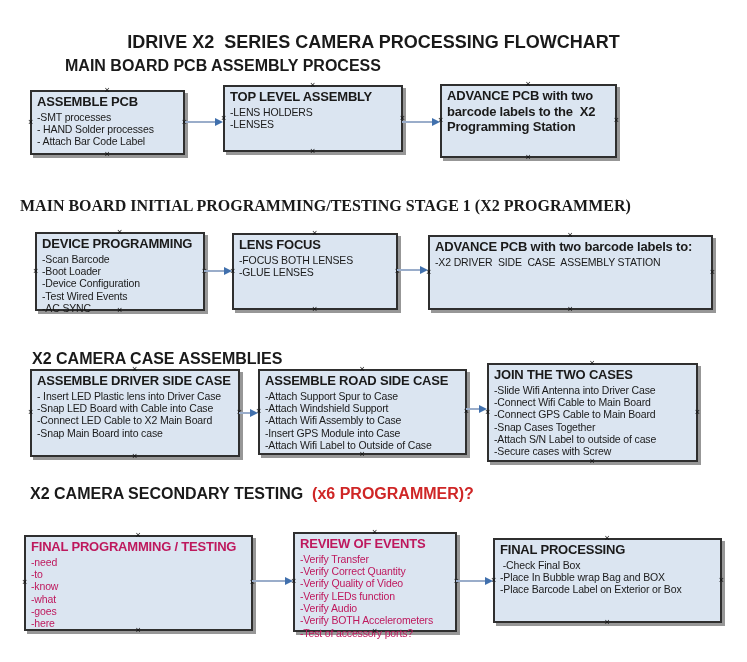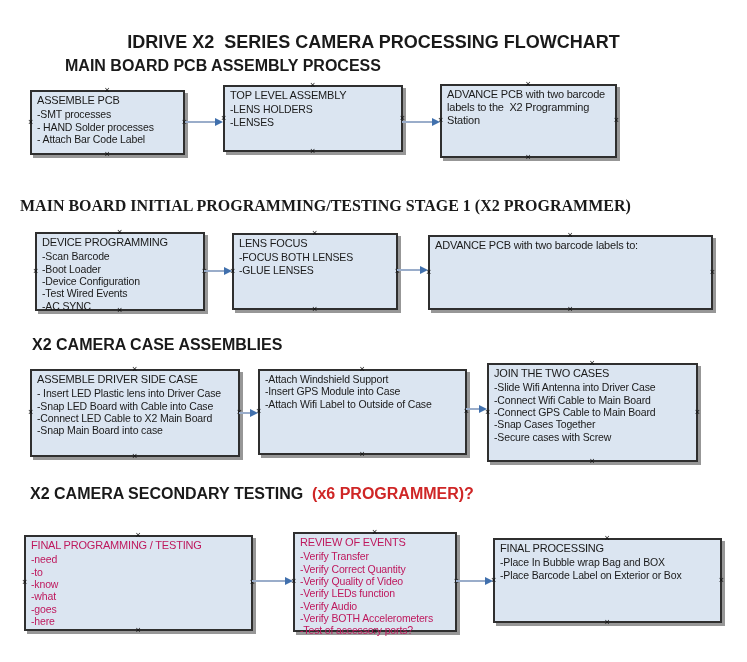--- a/index.html
+++ b/index.html
@@ -9,32 +9,32 @@
   }
   .page-title{
     position:absolute;top:20px;left:0;width:747px;text-align:center;
     font-size:18px;font-weight:bold;white-space:pre;letter-spacing:0px;
   }
   .section-heading{
     position:absolute;font-size:16px;font-weight:bold;white-space:pre;
   }
   .sh-1{top:57px;left:36px;margin-left:29px;}
   .sh-2{top:197px;left:20px;font-family:Liberation Serif, serif;}
-  .sh-3{top:336px;left:32px;}
+  .sh-3{top:350px;left:32px;}
   .sh-4{top:485px;left:30px;}
   .red-part{color:#cf2626;text-align:right;}
   
   .fbox{
     position:absolute;box-sizing:border-box;
     background:#dbe5f1;border:2px solid #2f2f2f;
     box-shadow:3px 3px 0 0 #979797;
     padding:2px 3px 2px 5px;overflow:visible;
   }
   .fbox-title{
-    font-size:11px;font-weight:normal;letter-spacing:-0.2px;
+    font-size:13px;font-weight:bold;letter-spacing:-0.2px;
     white-space:pre-wrap;line-height:1.2;margin-bottom:1px;
   }
   .fbox-item{
     font-size:10.5px;letter-spacing:-0.15px;white-space:pre;line-height:1.18;
   }
   .fbox.red .fbox-title,.fbox.red .fbox-item{color:#be185d;}
   .handle{
     position:absolute;font-size:9px;line-height:9px;color:#111;
     font-weight:normal;
   }
@@ -125,51 +125,56 @@
     <div class="fbox-title">LENS FOCUS</div>
     <div class="fbox-item">-FOCUS BOTH LENSES</div>
     <div class="fbox-item">-GLUE LENSES</div>
     <span class="handle h-top">×</span>
     <span class="handle h-bottom">×</span>
     <span class="handle h-left">×</span>
     <span class="handle h-right">×</span>
   </div>
 <div class="fbox box-5">
     <div class="fbox-title">ADVANCE PCB with two barcode labels to:</div>
+    <div class="fbox-item">-X2 DRIVER  SIDE  CASE  ASSEMBLY STATION</div>
     <span class="handle h-top">×</span>
     <span class="handle h-bottom">×</span>
     <span class="handle h-left">×</span>
     <span class="handle h-right">×</span>
   </div>
 <div class="fbox box-6">
     <div class="fbox-title">ASSEMBLE DRIVER SIDE CASE</div>
     <div class="fbox-item">- Insert LED Plastic lens into Driver Case</div>
     <div class="fbox-item">-Snap LED Board with Cable into Case</div>
     <div class="fbox-item">-Connect LED Cable to X2 Main Board</div>
     <div class="fbox-item">-Snap Main Board into case</div>
     <span class="handle h-top">×</span>
     <span class="handle h-bottom">×</span>
     <span class="handle h-left">×</span>
     <span class="handle h-right">×</span>
   </div>
 <div class="fbox box-7">
+    <div class="fbox-title">ASSEMBLE ROAD SIDE CASE</div>
+    <div class="fbox-item">-Attach Support Spur to Case</div>
     <div class="fbox-item">-Attach Windshield Support</div>
+    <div class="fbox-item">-Attach Wifi Assembly to Case</div>
     <div class="fbox-item">-Insert GPS Module into Case</div>
     <div class="fbox-item">-Attach Wifi Label to Outside of Case</div>
     <span class="handle h-top">×</span>
     <span class="handle h-bottom">×</span>
     <span class="handle h-left">×</span>
     <span class="handle h-right">×</span>
   </div>
 <div class="fbox box-8">
     <div class="fbox-title">JOIN THE TWO CASES</div>
     <div class="fbox-item">-Slide Wifi Antenna into Driver Case</div>
     <div class="fbox-item">-Connect Wifi Cable to Main Board</div>
     <div class="fbox-item">-Connect GPS Cable to Main Board</div>
     <div class="fbox-item">-Snap Cases Together</div>
+    <div class="fbox-item">-Attach S/N Label to outside of case</div>
     <div class="fbox-item">-Secure cases with Screw</div>
     <span class="handle h-top">×</span>
     <span class="handle h-bottom">×</span>
     <span class="handle h-left">×</span>
     <span class="handle h-right">×</span>
   </div>
 <div class="fbox box-9 red">
     <div class="fbox-title">FINAL PROGRAMMING / TESTING</div>
     <div class="fbox-item">-need</div>
     <div class="fbox-item">-to</div>
@@ -191,20 +196,21 @@
     <div class="fbox-item">-Verify Audio</div>
     <div class="fbox-item">-Verify BOTH Accelerometers</div>
     <div class="fbox-item">-Test of accessory ports?</div>
     <span class="handle h-top">×</span>
     <span class="handle h-bottom">×</span>
     <span class="handle h-left">×</span>
     <span class="handle h-right">×</span>
   </div>
 <div class="fbox box-11">
     <div class="fbox-title">FINAL PROCESSING</div>
+    <div class="fbox-item"> -Check Final Box</div>
     <div class="fbox-item">-Place In Bubble wrap Bag and BOX</div>
     <div class="fbox-item">-Place Barcode Label on Exterior or Box</div>
     <span class="handle h-top">×</span>
     <span class="handle h-bottom">×</span>
     <span class="handle h-left">×</span>
     <span class="handle h-right">×</span>
   </div>
 
 <div class="conn conn-0">
     <span class="cline"></span>

